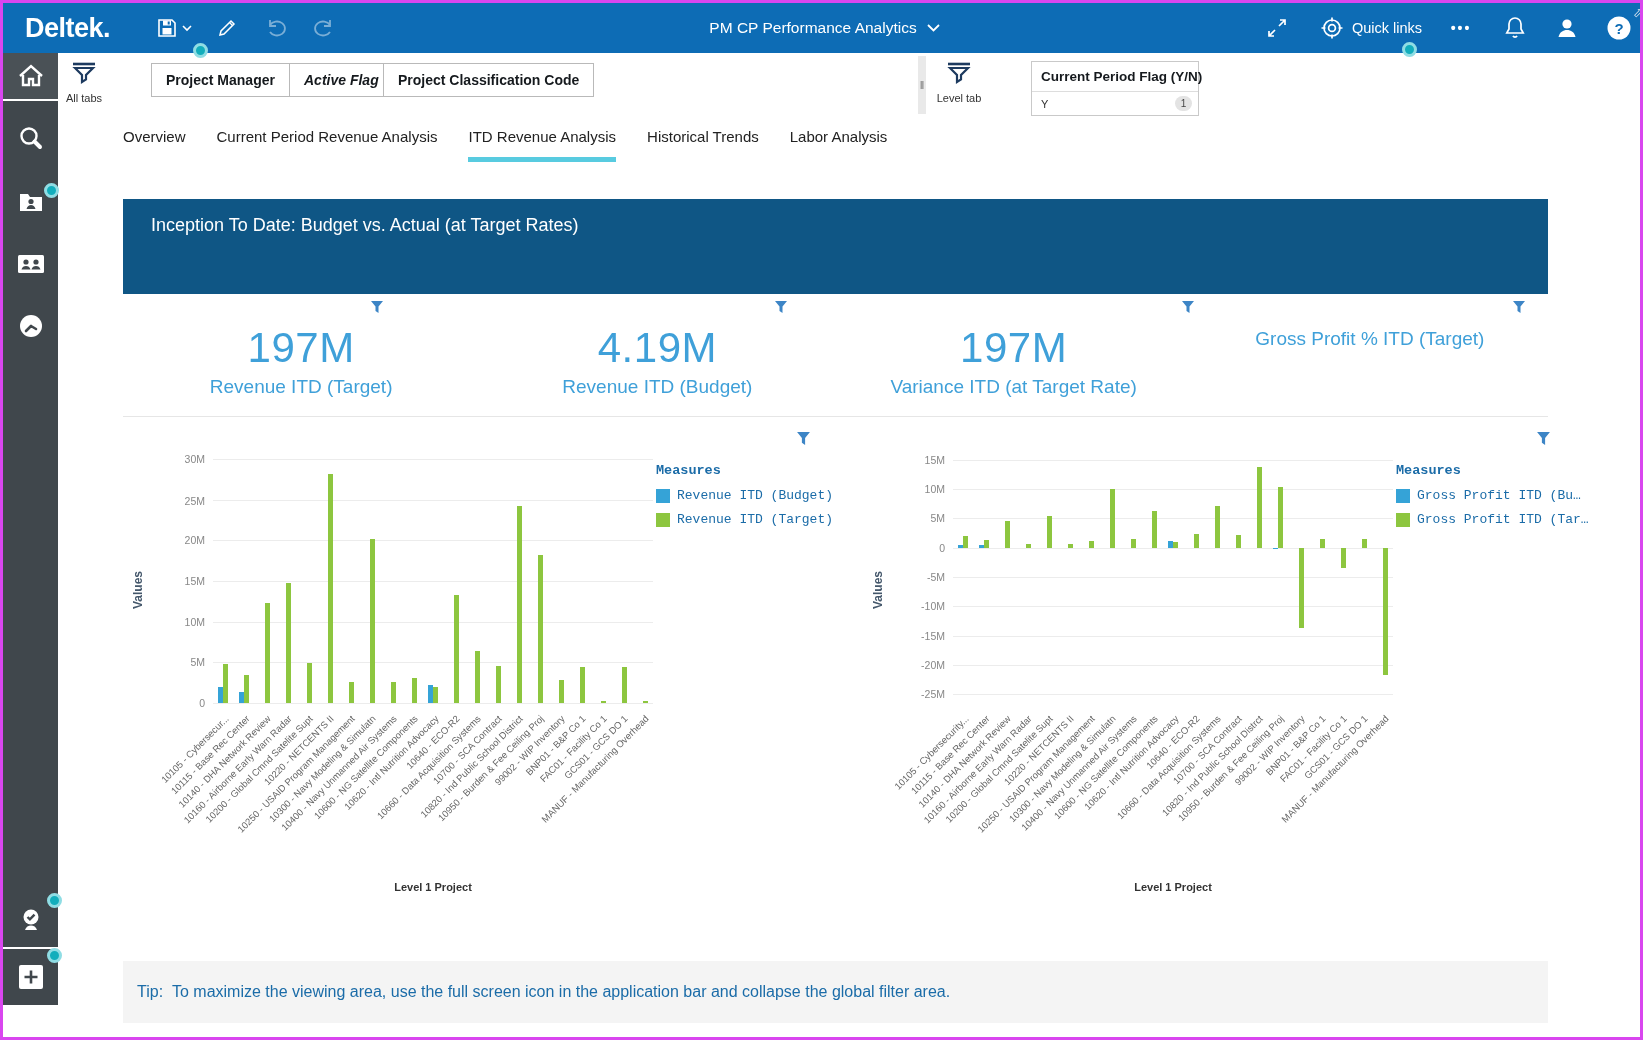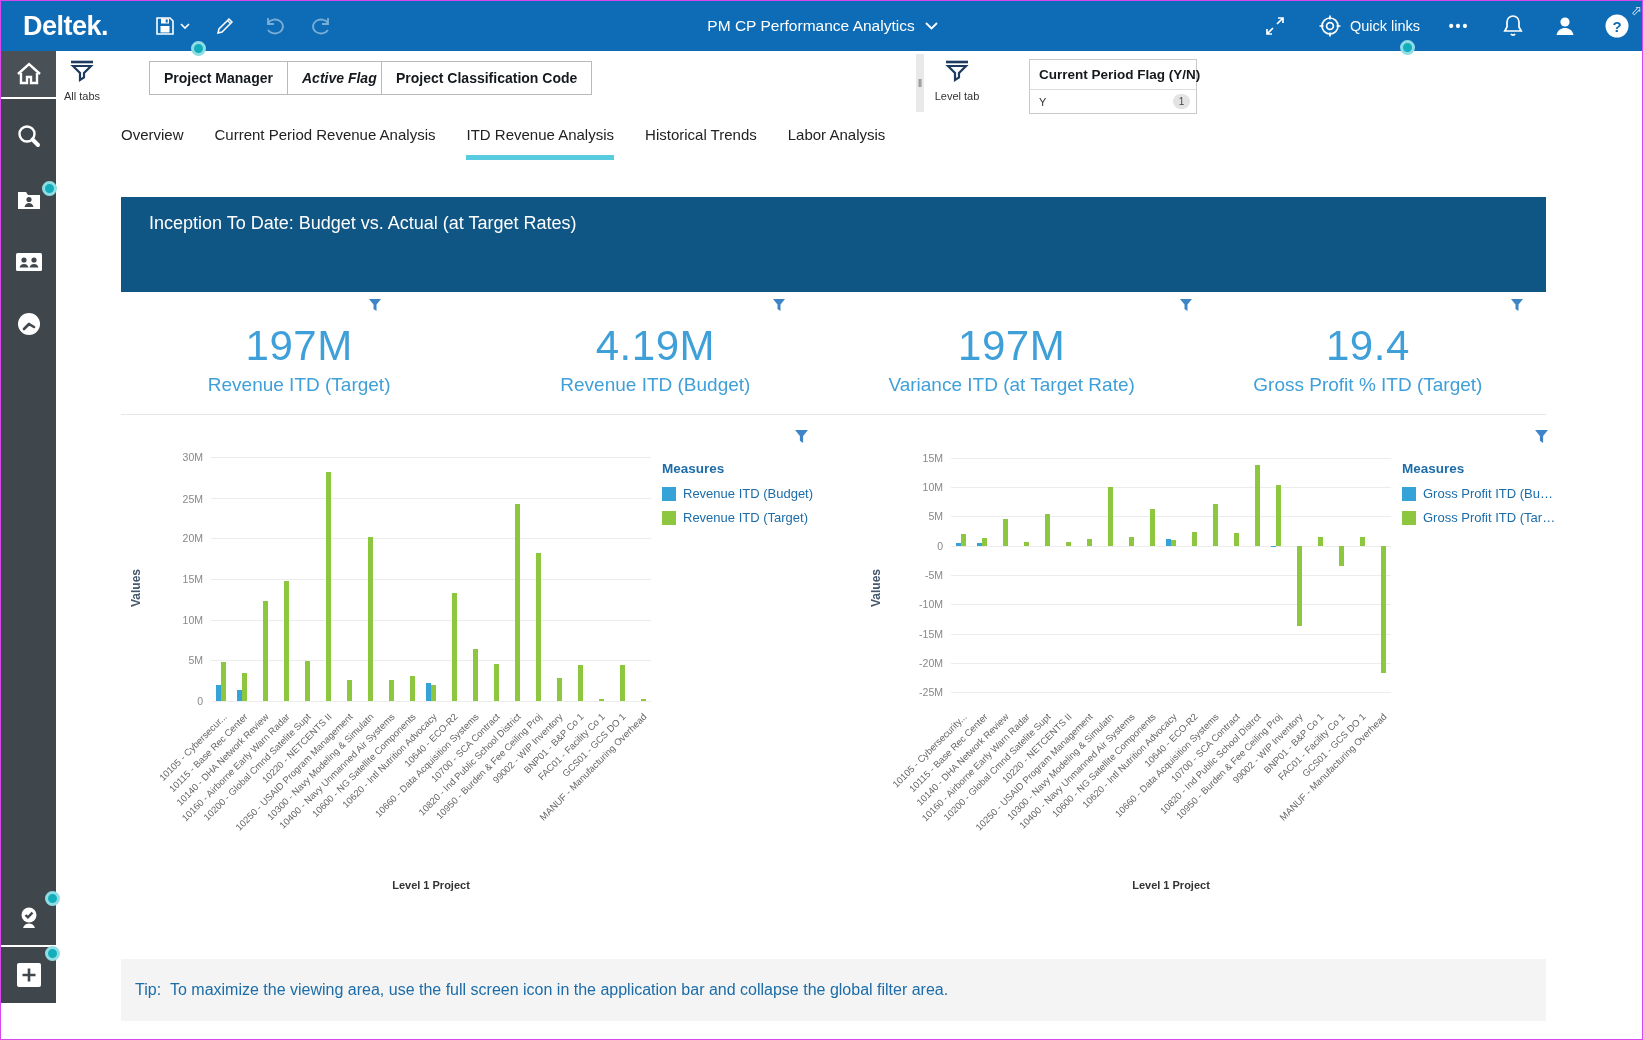--- a/index.html
+++ b/index.html
@@ -1,17 +1,17 @@
 <!DOCTYPE html>
 <html><head>
 <meta charset="utf-8">
 <style>
   * { margin:0; padding:0; box-sizing:border-box; }
   html,body { width:1643px; height:1040px; font-family:"Liberation Sans", sans-serif; background:#fff; overflow:hidden; }
-  #frame { position:relative; width:1643px; height:1040px; border:1px solid #d946ef; background:#fff; overflow:hidden; }
+  #frame { position:relative; width:1643px; height:1040px; border:3px solid #d946ef; background:#fff; overflow:hidden; }
 
   
   #header { position:absolute; left:0; top:0; width:1643px; height:50px; background:#0d6cb5; display:flex; align-items:center; color:#fff; }
   .logo { font-size:27px; font-weight:bold; letter-spacing:-0.5px; margin-left:22px; margin-right:40px; }
   .hicon { display:flex; align-items:center; justify-content:center; width:34px; height:34px; cursor:pointer; }
   .hicon svg { display:block; }
   .dim { opacity:.45; }
   #title-wrap { position:absolute; left:0; right:0; top:0; height:50px; display:flex; align-items:center; justify-content:center; pointer-events:none; }
   #title-inner { pointer-events:auto; display:flex; align-items:center; gap:10px; cursor:pointer; }
   #app-title { font-size:15.5px; }
@@ -60,21 +60,21 @@
   .chart-block { position:absolute; top:420px; width:700px; height:490px; }
   #chart0 { left:120px; } #chart1 { left:860px; }
   .chart-funnel { position:absolute; right:12px; top:8px; cursor:pointer; }
   .plot-area { position:absolute; left:0; top:28px; width:545px; height:460px; }
   .gridline { position:absolute; height:1px; background:#ececec; }
   .tick-lbl { position:absolute; font-size:10.5px; color:#888; text-align:right; width:40px; }
   .bar { position:absolute; cursor:pointer; }
   .xlbl { position:absolute; width:175px; font-size:9.5px; color:#666; text-align:right; transform-origin:100% 0; transform:rotate(-45deg); white-space:nowrap; }
   .ylabel { position:absolute; left:-4px; top:160px; transform:rotate(-90deg); transform-origin:center; font-size:12px; font-weight:bold; color:#44576b; }
   .xlabel-title { position:absolute; font-size:11px; font-weight:bold; color:#333; text-align:center; width:440px; }
-  .legend { position:absolute; right:4px; top:40px; width:155px; }
+  .legend { position:absolute; right:12px; top:40px; width:155px;font-family:Liberation Mono, monospace; }
   .legend-title { font-size:13.5px; font-weight:bold; color:#1b6ca8; margin-bottom:10px; }
   .legend-item { display:flex; align-items:center; gap:7px; margin-bottom:9px; cursor:pointer; }
   .swatch { width:14px; height:14px; flex:0 0 14px; }
   .legend-item span:last-child { font-size:13px; color:#1b6ca8; white-space:nowrap; }
 
   
   #tip-bar { position:absolute; left:120px; top:958px; width:1425px; height:62px; background:#f4f4f4; display:flex; align-items:center; padding-left:14px; }
   #tip-bar .tip-text { font-size:16px; color:#1b6ca8; }
 
   
@@ -283,21 +283,20 @@
       <span class="kfunnel" style="right:-3px;"><svg width="14" height="14" viewBox="0 0 14 14">
             <path d="M1 1h12L8.5 6.5V13l-3-2V6.5z" fill="#3d85c6"></path>
           </svg></span>
       <div class="kval">197M</div>
       <div class="klbl">Variance ITD (at Target Rate)</div>
     </div>
     <div class="kpi">
       <span class="kfunnel" style="right:22px;"><svg width="14" height="14" viewBox="0 0 14 14">
             <path d="M1 1h12L8.5 6.5V13l-3-2V6.5z" fill="#3d85c6"></path>
           </svg></span>
-      <div class="kval">19.4</div>
       <div class="klbl">Gross Profit % ITD (Target)</div>
     </div>
   </div>
   <div id="kpi-divider"></div>
 
   <div id="chart0" class="chart-block">
     <span class="chart-funnel"><svg width="15" height="15" viewBox="0 0 14 14">
           <path d="M1 1h12L8.5 6.5V13l-3-2V6.5z" fill="#3d85c6"></path>
         </svg></span>
     <div class="plot-area">

